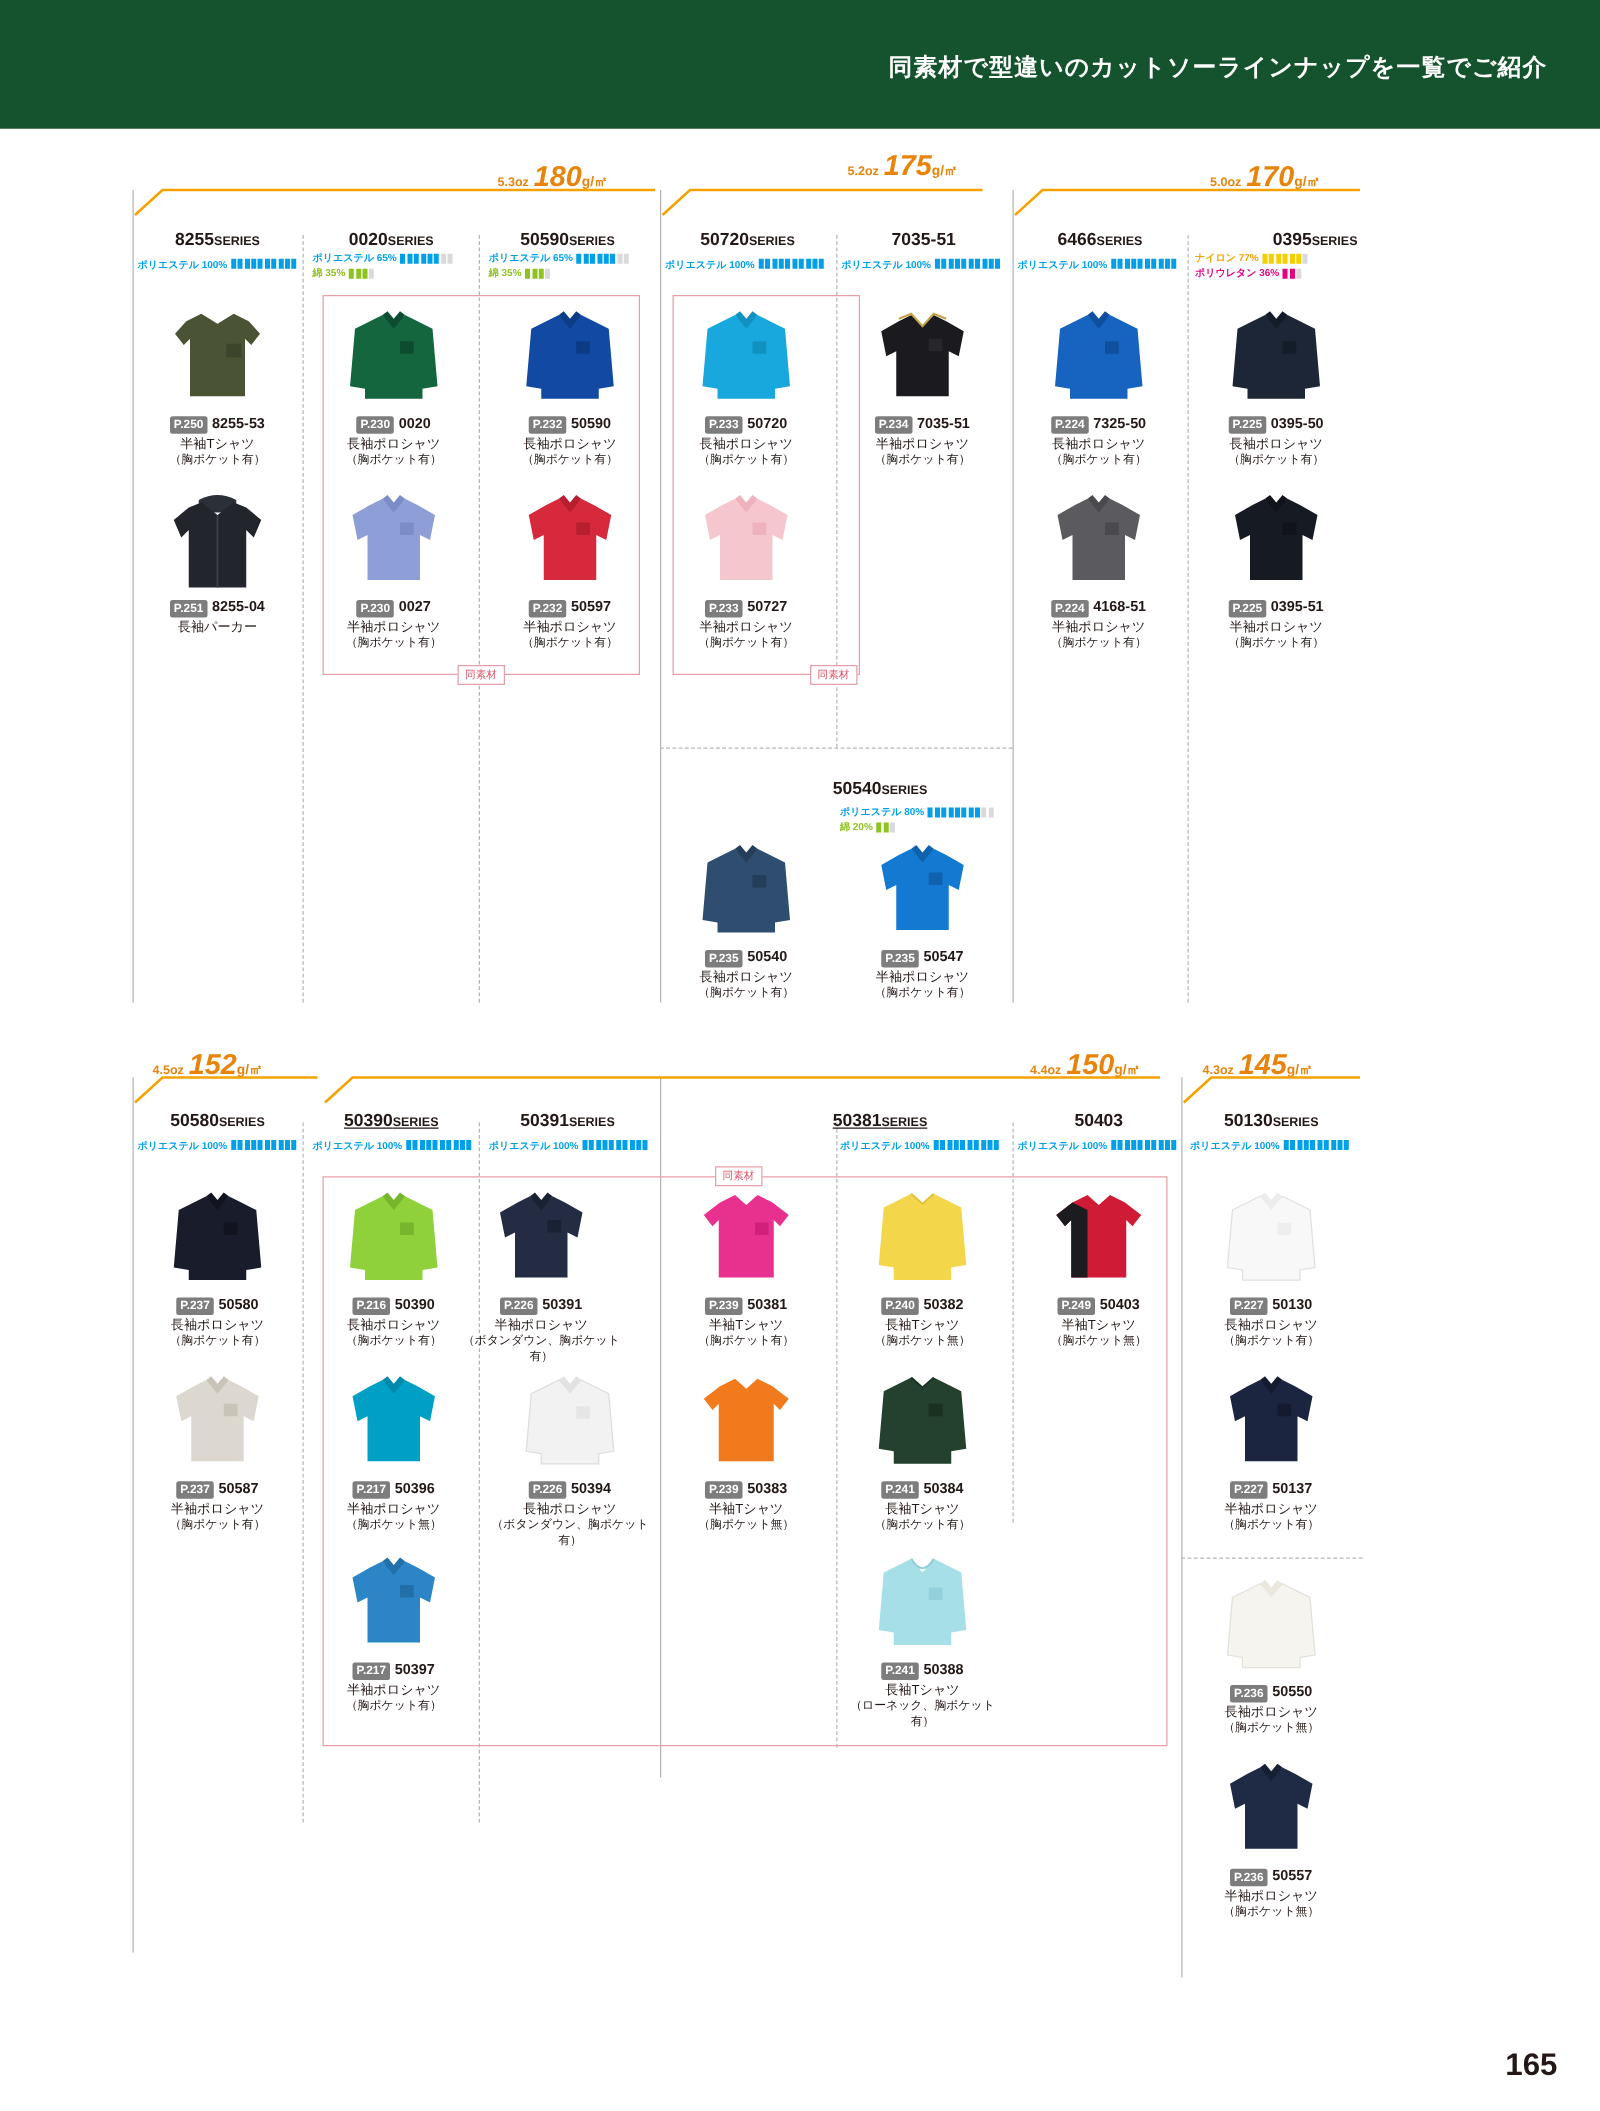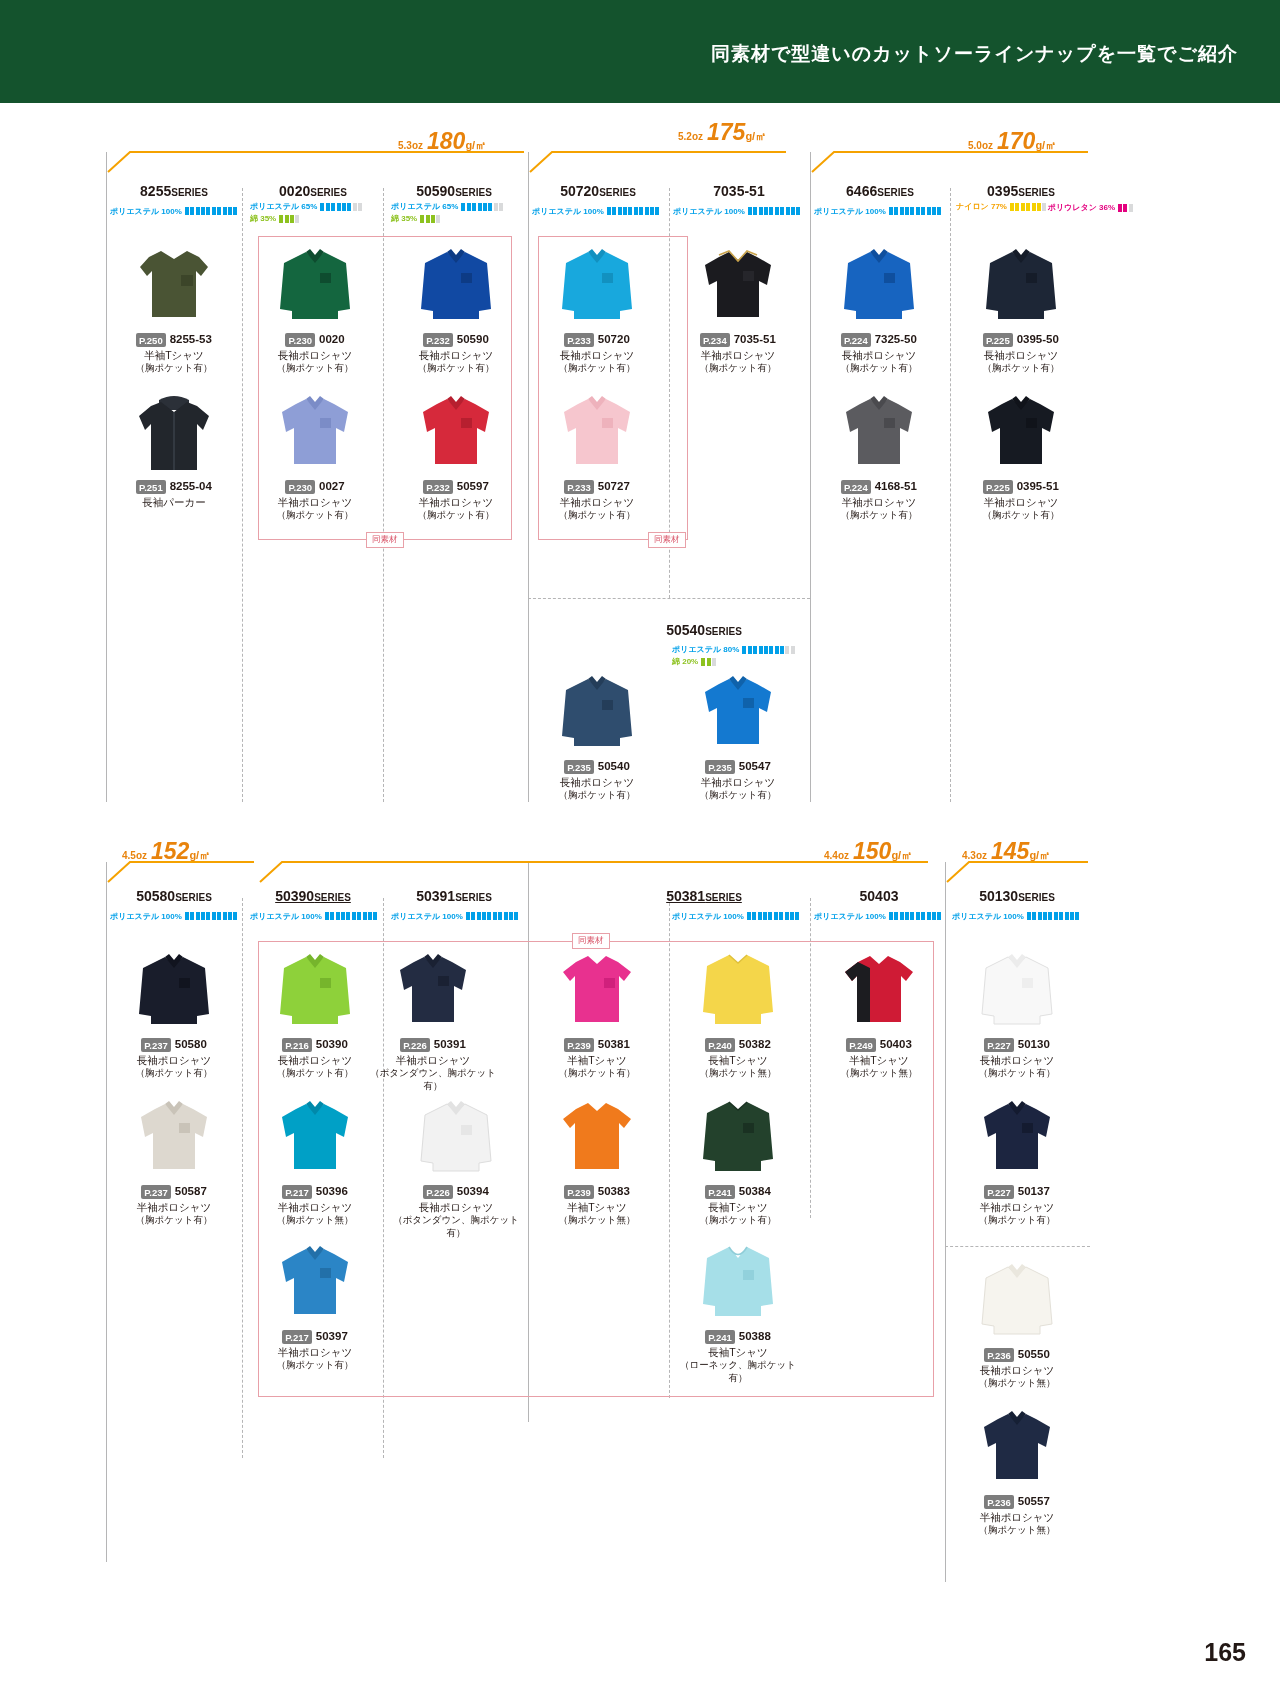--- a/index.html
+++ b/index.html
@@ -136,21 +136,21 @@
 </div>
 <div class="series" style="left:533px; top:183px; width:130px;">
   <span>50720</span><span class="sfx">SERIES</span>
 </div>
 <div class="series" style="left:674px; top:183px; width:130px;">
   <span>7035-51</span><span class="sfx"></span>
 </div>
 <div class="series" style="left:815px; top:183px; width:130px;">
   <span>6466</span><span class="sfx">SERIES</span>
 </div>
-<div class="series" style="left:956px; top:183px; width:130px;">
+<div class="series" style="left:956px; top:183px; width:130px;text-align:right;">
   <span>0395</span><span class="sfx">SERIES</span>
 </div>
 
 <div class="matbar" style="left:110px; top:206px; width:128px;">
   <span class="lbl" style="color:#00a0e9;">ポリエステル 100%</span>
   <span class="blocks">
     <i style="background:#00a0e9"></i>
       <i style="background:#00a0e9"></i>
       <i style="background:#00a0e9"></i>
       <i style="background:#00a0e9"></i>
@@ -248,21 +248,21 @@
       <i style="background:#00a0e9"></i>
       <i style="background:#00a0e9"></i>
       <i style="background:#00a0e9"></i>
       <i style="background:#00a0e9"></i>
       <i style="background:#00a0e9"></i>
       <i style="background:#00a0e9"></i>
       <i style="background:#00a0e9"></i>
       <i style="background:#00a0e9"></i>
     </span>
 </div>
-<div class="matbar" style="left:956px; top:201px; width:128px; flex-direction:row; align-items:flex-start;">
+<div class="matbar" style="left:956px; top:201px; width:128px; flex-direction:column; align-items:flex-start;">
   <div style="display:flex;align-items:center;">
     <span class="lbl" style="color:#f5a200;">ナイロン 77%</span>
     <span class="blocks">
         <i style="background:#f5d000"></i>
         <i style="background:#f5d000"></i>
         <i style="background:#f5d000"></i>
         <i style="background:#f5d000"></i>
         <i style="background:#f5d000"></i>
         <i style="background:#f5d000"></i>
         <i style="background:#d9dadb"></i>

